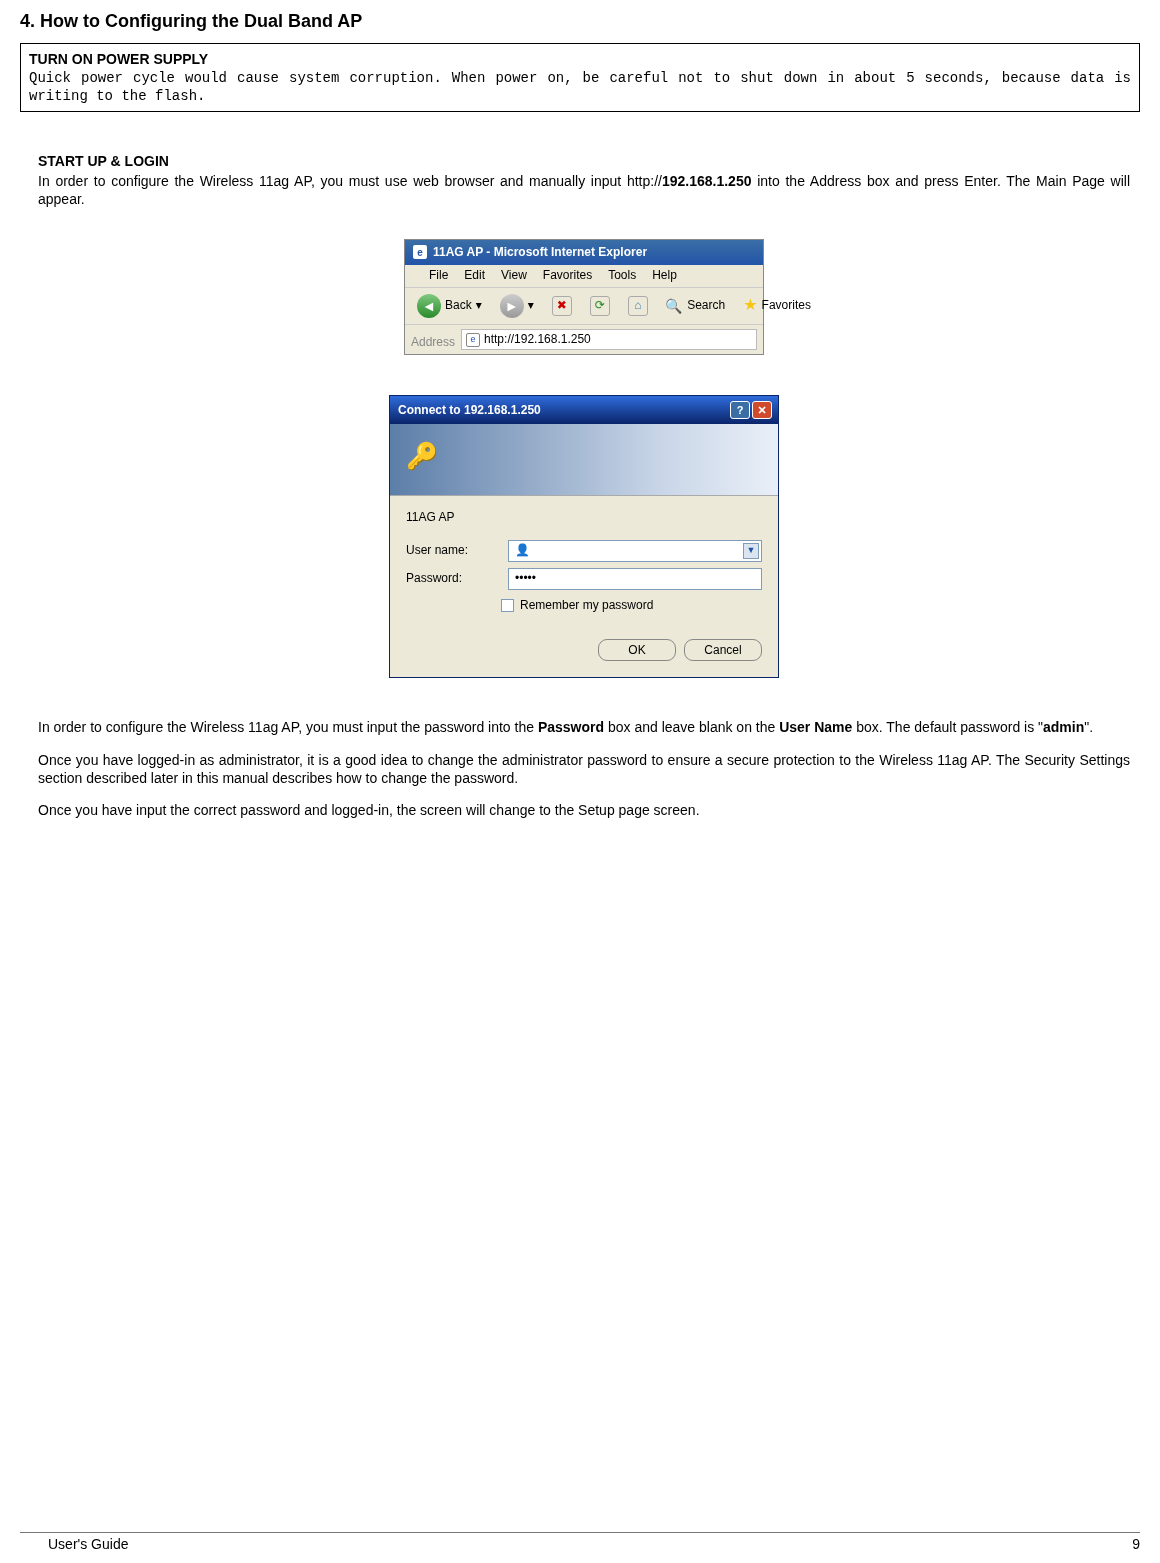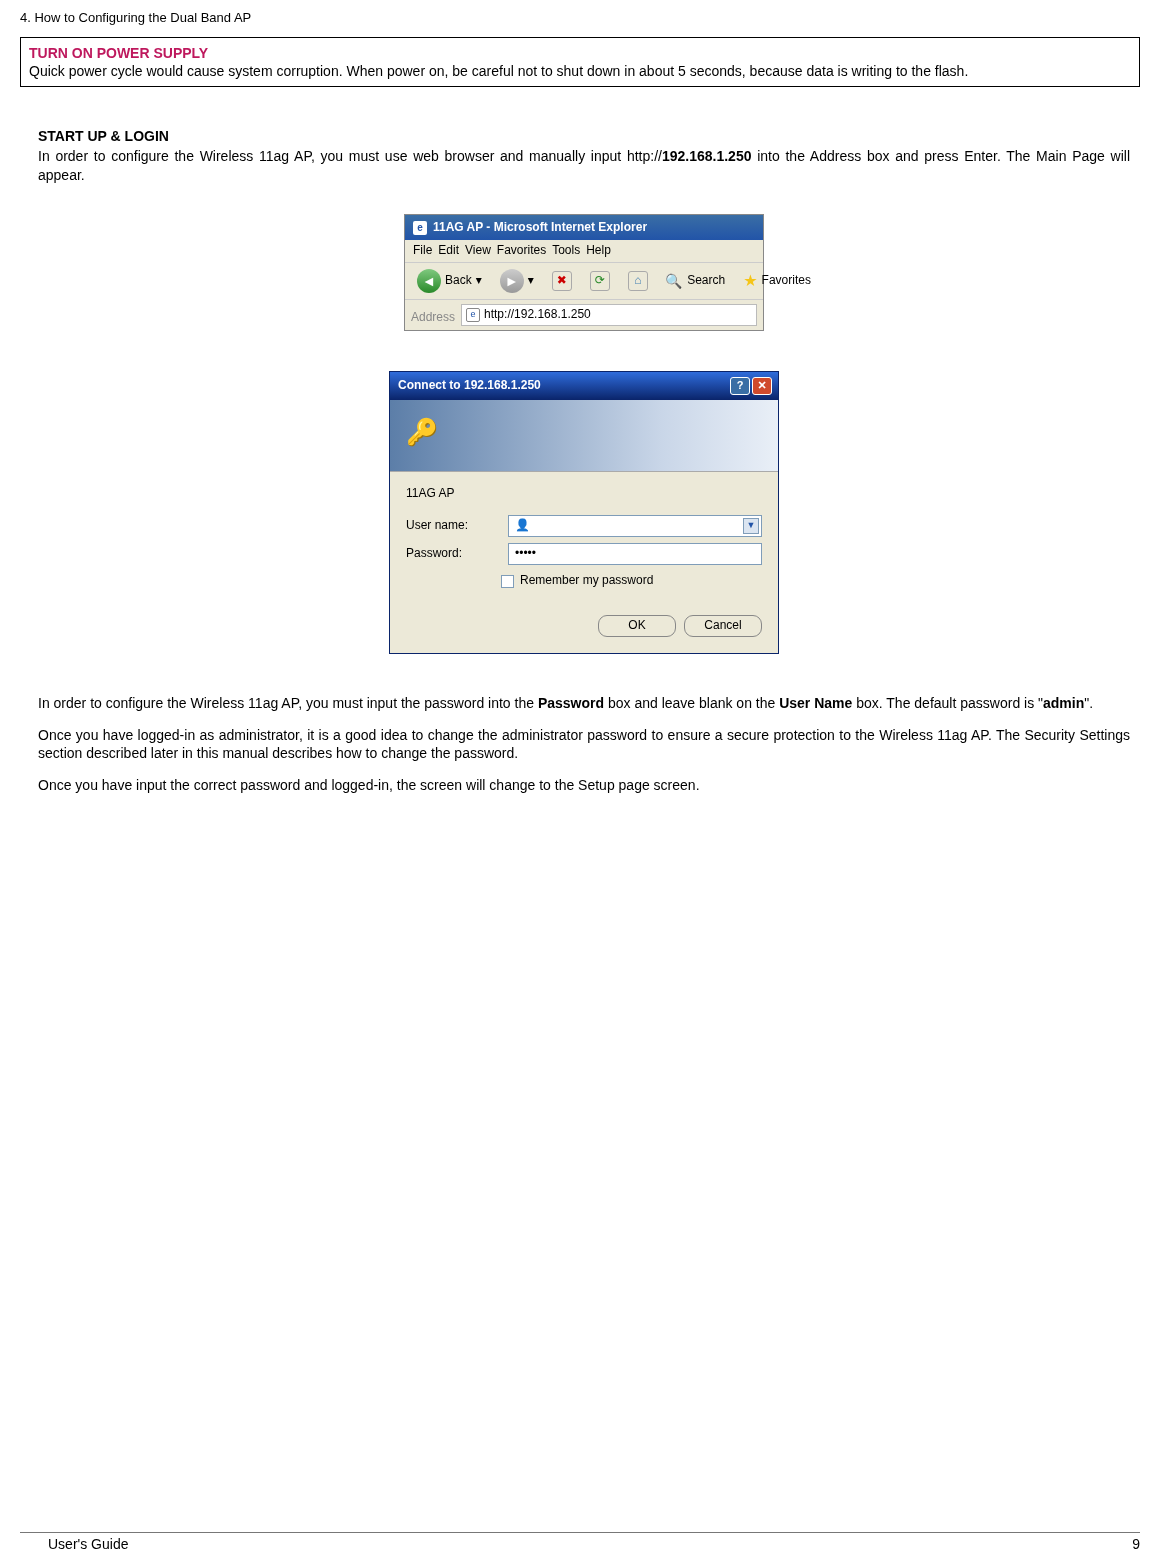--- a/index.html
+++ b/index.html
@@ -6,35 +6,36 @@
     body {
       font-family: Arial, sans-serif;
       font-size: 14px;
       color: #000;
       background: #fff;
       width: 1160px;
       padding: 10px 20px;
       line-height: 1.3;
     }
     h1 {
-      font-size: 13px;
-      font-weight: normal;
+      font-size: 18px;
+      font-weight: bold;
       margin-bottom: 10px;
     }
     .warning-box {
       border: 1px solid #000;
       padding: 6px 8px;
       margin-bottom: 40px;
     }
     .warning-title {
-      color: #be185d;
+      color: #000000;
       font-weight: bold;
     }
     .warning-text {
       text-align: justify;
+      font-family: Liberation Mono, monospace;
     }
     .content-indent {
       padding-left: 18px;
       padding-right: 10px;
     }
     .startup-title {
       font-weight: bold;
       margin-bottom: 2px;
     }
     .intro-text {
@@ -57,24 +58,24 @@
       align-items: center;
       gap: 6px;
       font-weight: bold;
     }
     .ie-icon {
       width: 14px; height: 14px; background: #fff; border-radius: 2px;
       display: inline-flex; align-items: center; justify-content: center;
       color: #2254a8; font-size: 10px; font-weight: bold;
     }
     .browser-menu {
-      padding: 3px 8px;
+      padding: 3px 24px;
       background: #ece9d8;
       display: flex;
-      gap: 6px;
+      gap: 16px;
     }
     .browser-toolbar {
       padding: 4px 6px;
       background: #ece9d8;
       border-top: 1px solid #ccc;
       border-bottom: 1px solid #ccc;
       display: flex;
       align-items: center;
       gap: 6px;
     }

